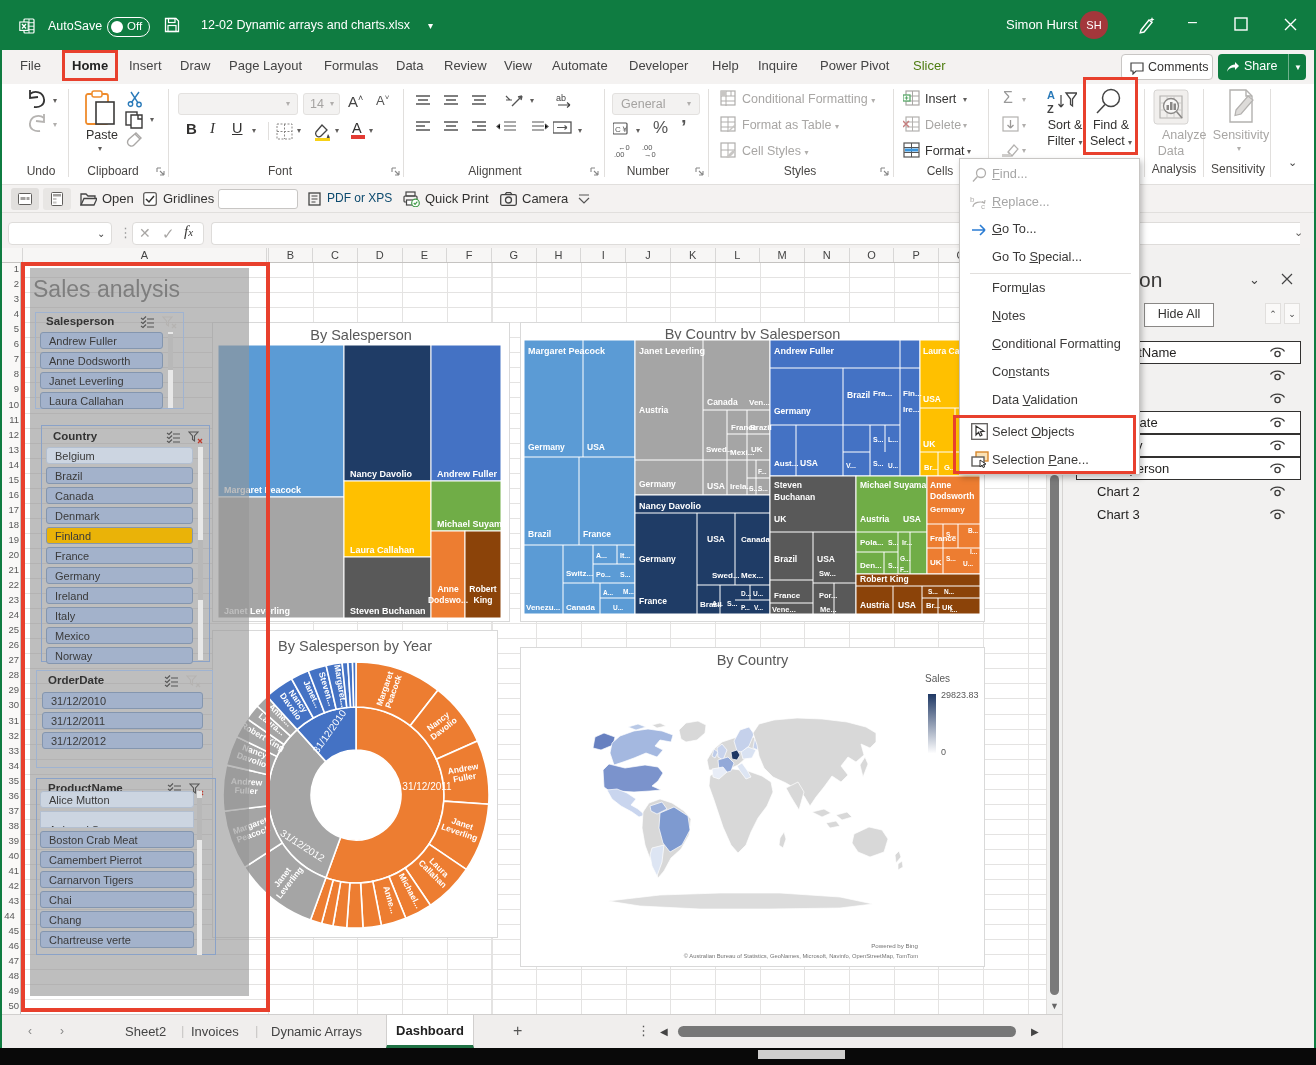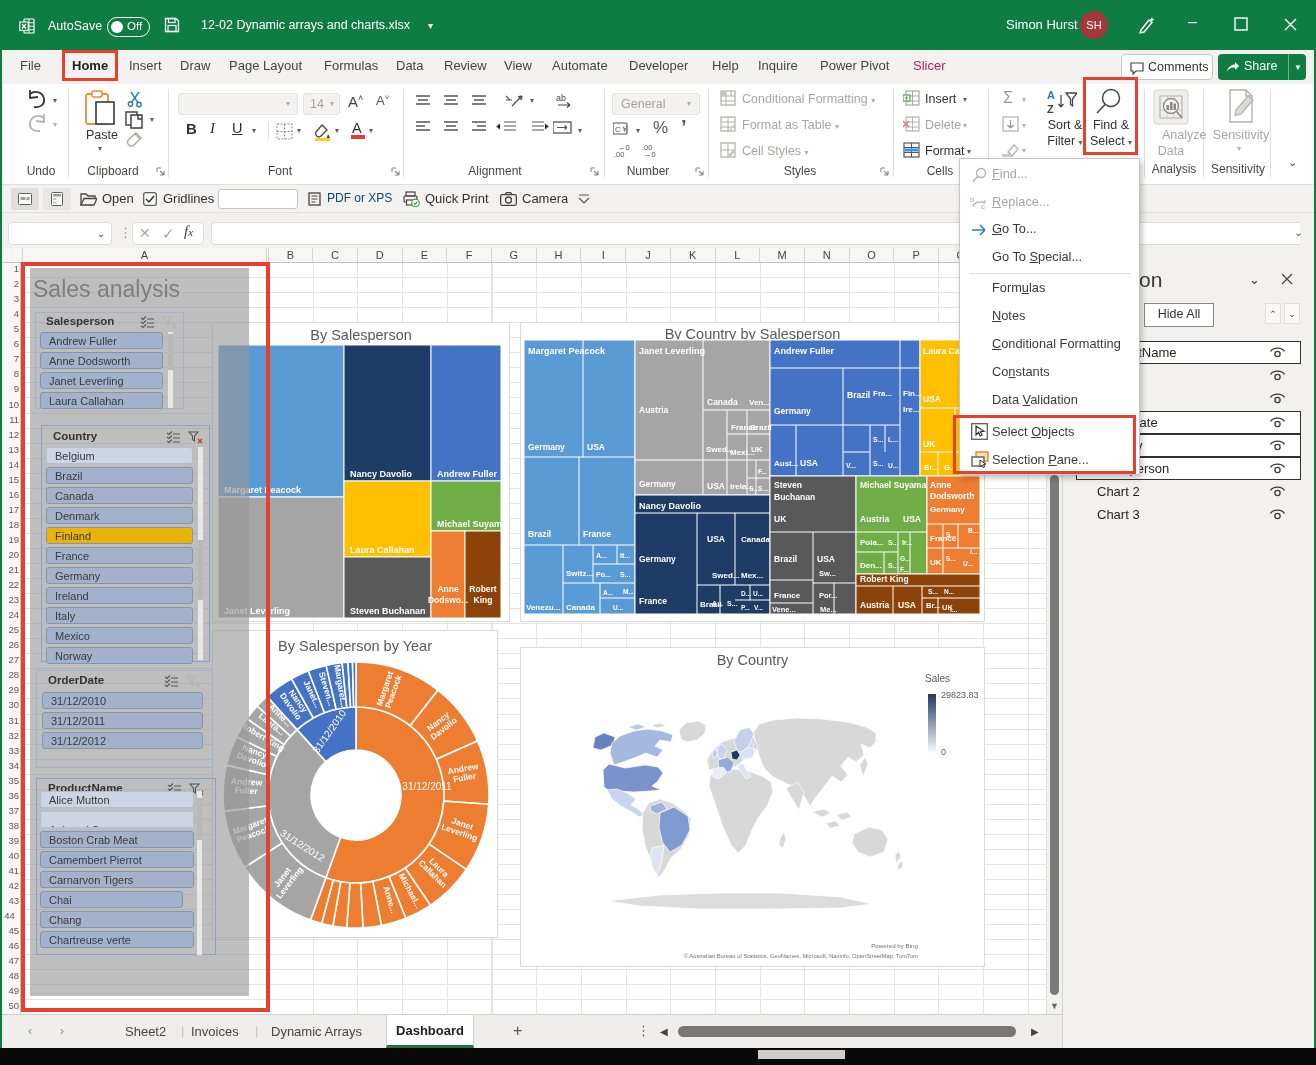--- a/index.html
+++ b/index.html
@@ -71,21 +71,21 @@
   <div class="abs" style="left:229px;top:8px;">Page Layout</div>
   <div class="abs" style="left:324px;top:8px;">Formulas</div>
   <div class="abs" style="left:396px;top:8px;">Data</div>
   <div class="abs" style="left:444px;top:8px;">Review</div>
   <div class="abs" style="left:504px;top:8px;">View</div>
   <div class="abs" style="left:552px;top:8px;">Automate</div>
   <div class="abs" style="left:629px;top:8px;">Developer</div>
   <div class="abs" style="left:712px;top:8px;">Help</div>
   <div class="abs" style="left:758px;top:8px;">Inquire</div>
   <div class="abs" style="left:820px;top:8px;">Power Pivot</div>
-  <div class="abs" style="left:913px;top:8px;color:#be185d;">Slicer</div>
+  <div class="abs" style="left:913px;top:8px;color:#4d7c0f;">Slicer</div>
 
   <div class="abs" style="left:1121px;top:4px;width:92px;height:26px;border:1px solid #c8c6c4;border-radius:4px;background:#fff;">
     <svg class="abs" style="left:8px;top:6px;" width="14" height="14" viewBox="0 0 14 14">
       <path d="M1,2 h12 v8 h-7 l-3,3 v-3 h-2 z" fill="none" stroke="#444" stroke-width="1.2"></path>
     </svg>
     <div class="abs" style="left:26px;top:5px;font-size:12.5px;color:#323130;">Comments</div>
   </div>
 
   <div class="abs" style="left:1218px;top:4px;width:88px;height:26px;border-radius:4px;background:#0f7c41;color:#fff;">
     <svg class="abs" style="left:8px;top:6px;" width="14" height="14" viewBox="0 0 14 14">
@@ -886,21 +886,21 @@
     <div class="abs" style="left:0;top:93px;width:5px;height:60px;background:#b8b8b8;"></div>
   </div>
 <div class="abs" style="left:42px;top:692px;width:161px;height:17px;background:#a3b2cb;border:1px solid #8496af;border-radius:3px;font-size:11px;color:#3a3a3a;padding:2px 0 0 8px;z-index:17;white-space:nowrap;overflow:hidden;">31/12/2010</div>
 <div class="abs" style="left:42px;top:712px;width:161px;height:17px;background:#a3b2cb;border:1px solid #8496af;border-radius:3px;font-size:11px;color:#3a3a3a;padding:2px 0 0 8px;z-index:17;white-space:nowrap;overflow:hidden;">31/12/2011</div>
 <div class="abs" style="left:42px;top:732px;width:161px;height:17px;background:#a3b2cb;border:1px solid #8496af;border-radius:3px;font-size:11px;color:#3a3a3a;padding:2px 0 0 8px;z-index:17;white-space:nowrap;overflow:hidden;">31/12/2012</div>
 <div class="abs" style="left:40px;top:791px;width:154px;height:17px;background:#ccd5e1;border:1px solid #b3bfd0;border-radius:3px;font-size:11px;color:#3a3a3a;padding:2px 0 0 8px;z-index:17;white-space:nowrap;overflow:hidden;">Alice Mutton</div>
 <div class="abs" style="left:40px;top:811px;width:154px;height:17px;background:#ccd5e1;border:1px solid #b3bfd0;border-radius:0;font-size:11px;color:#3a3a3a;padding:12px 0 0 8px;z-index:17;white-space:nowrap;overflow:hidden;">Aniseed Syrup</div>
 <div class="abs" style="left:40px;top:831px;width:154px;height:17px;background:#a3b2cb;border:1px solid #8496af;border-radius:3px;font-size:11px;color:#3a3a3a;padding:2px 0 0 8px;z-index:17;white-space:nowrap;overflow:hidden;">Boston Crab Meat</div>
 <div class="abs" style="left:40px;top:851px;width:154px;height:17px;background:#a3b2cb;border:1px solid #8496af;border-radius:3px;font-size:11px;color:#3a3a3a;padding:2px 0 0 8px;z-index:17;white-space:nowrap;overflow:hidden;">Camembert Pierrot</div>
 <div class="abs" style="left:40px;top:871px;width:154px;height:17px;background:#a3b2cb;border:1px solid #8496af;border-radius:3px;font-size:11px;color:#3a3a3a;padding:2px 0 0 8px;z-index:17;white-space:nowrap;overflow:hidden;">Carnarvon Tigers</div>
-<div class="abs" style="left:40px;top:891px;width:143px;height:17px;background:#a3b2cb;border:1px solid #8496af;border-radius:3px;font-size:11px;color:#3a3a3a;padding:2px 0 0 8px;z-index:17;white-space:nowrap;overflow:hidden;">Chai</div>
+<div class="abs" style="left:40px;top:891px;width:154px;height:17px;background:#a3b2cb;border:1px solid #8496af;border-radius:3px;font-size:11px;color:#3a3a3a;padding:2px 0 0 8px;z-index:17;white-space:nowrap;overflow:hidden;">Chai</div>
 <div class="abs" style="left:40px;top:911px;width:154px;height:17px;background:#a3b2cb;border:1px solid #8496af;border-radius:3px;font-size:11px;color:#3a3a3a;padding:2px 0 0 8px;z-index:17;white-space:nowrap;overflow:hidden;">Chang</div>
 <div class="abs" style="left:40px;top:931px;width:154px;height:17px;background:#a3b2cb;border:1px solid #8496af;border-radius:3px;font-size:11px;color:#3a3a3a;padding:2px 0 0 8px;z-index:17;white-space:nowrap;overflow:hidden;">Chartreuse verte</div>
 <div class="abs" style="left:197px;top:791px;width:5px;height:164px;background:#e8e8e8;z-index:17;">
     <div class="abs" style="left:0;top:7px;width:5px;height:42px;background:#b8b8b8;"></div>
   </div>
 
 <div class="abs" style="left:1046px;top:263px;width:16px;height:751px;background:#f1f1f0;border-left:1px solid #e1dfdd;z-index:20;">
   <div class="abs" style="left:3px;top:212px;width:9px;height:520px;background:#7a7a7a;border-radius:4.5px;"></div>
   <div class="abs" style="left:3px;top:738px;font-size:9px;color:#666;">▼</div>
 </div>

